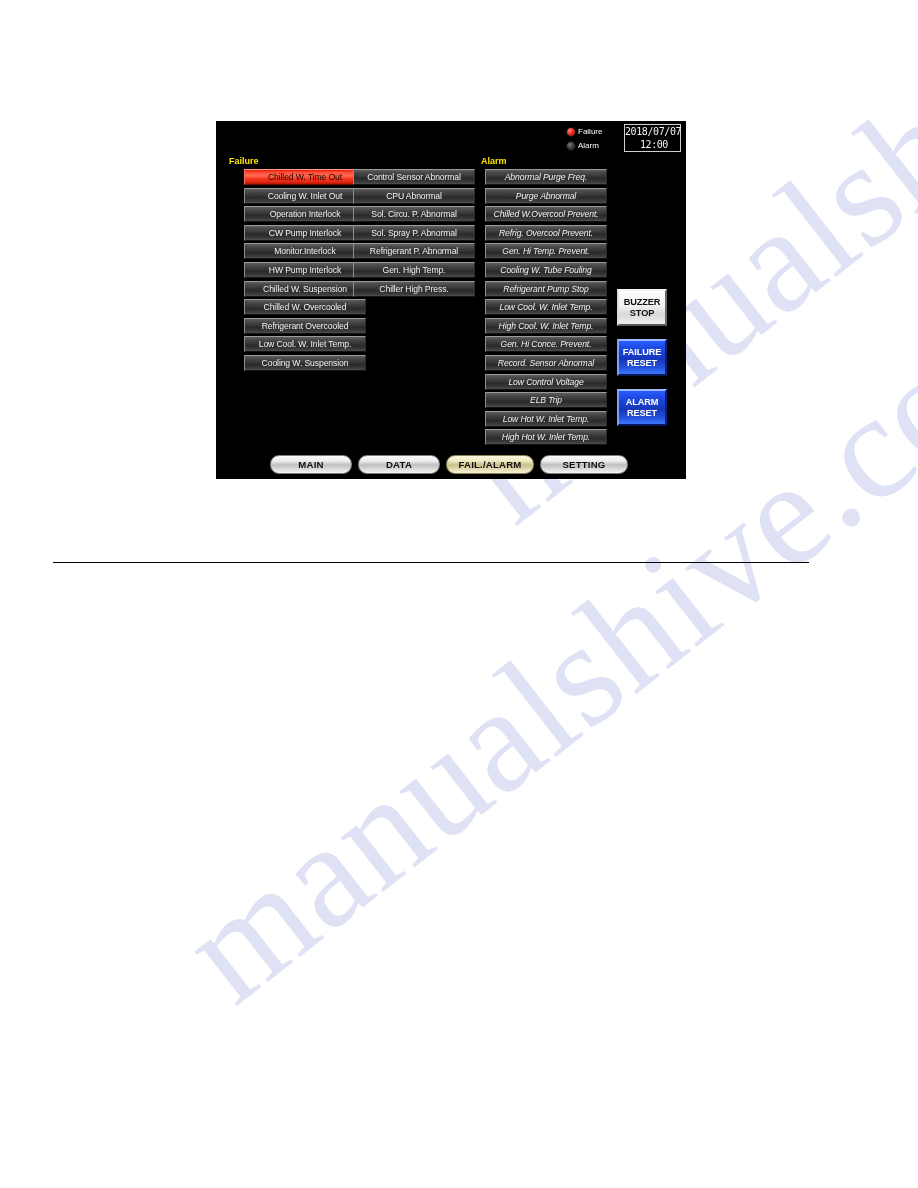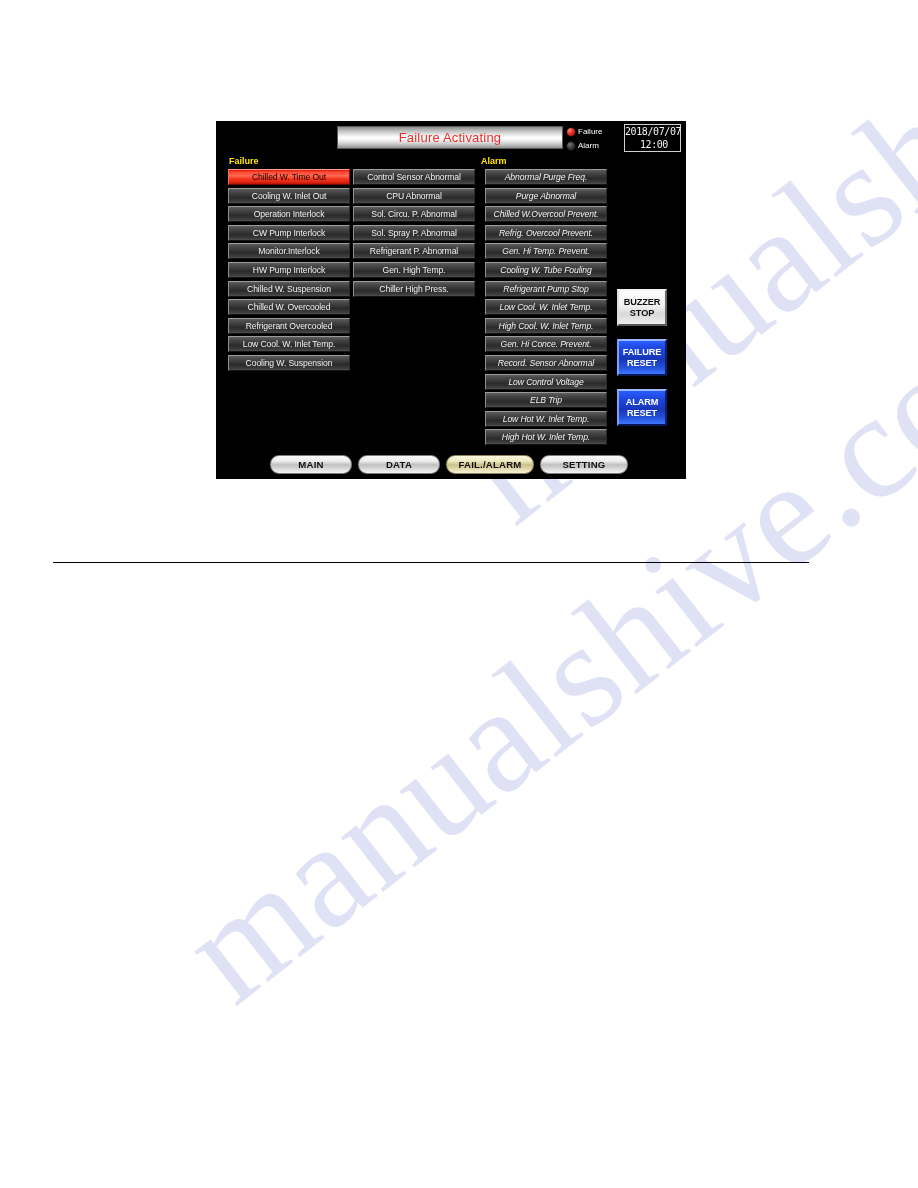--- a/index.html
+++ b/index.html
@@ -129,21 +129,21 @@
     position: absolute;
     color: #ffe600;
     font-size: 9px;
     font-weight: bold;
   }
   #label-failure { left: 13px; top: 35px; }
   #label-alarm { left: 265px; top: 35px; }
 
   
   .btn-col { position: absolute; }
-  #col-failure-1 { left: 12px; top: 48px; width: 122px; }
+  #col-failure-1 { left: 28px; top: 48px; width: 122px; }
   #col-failure-2 { left: 137px; top: 48px; width: 122px; }
   #col-alarm     { left: 269px; top: 48px; width: 122px; font-style: italic; }
 
   .hmi-btn {
     position: relative;
     height: 16px;
     margin-bottom: 2.6px;
     border-top: 1px solid #9a9a9a;
     border-left: 1px solid #8e8e8e;
     border-right: 1px solid #2a2a2a;
@@ -267,23 +267,20 @@
 
 <div id="watermark-layer">
   <div class="wm-text wm-a">manualshive.com</div>
   <div class="wm-text wm-b">manualshive.com</div>
 </div>
 
 <div id="hmi-panel">
 
   <div id="hmi-header">
 
-    <div id="title-bar">
-      <span id="title-bar-text">Failure Activating</span>
-    </div>
 
     <div id="lamp-group">
       <div class="lamp-row">
         <span class="lamp lamp-on"></span>
         <span class="lamp-label">Failure</span>
       </div>
       <div class="lamp-row">
         <span class="lamp lamp-off"></span>
         <span class="lamp-label">Alarm</span>
       </div>

